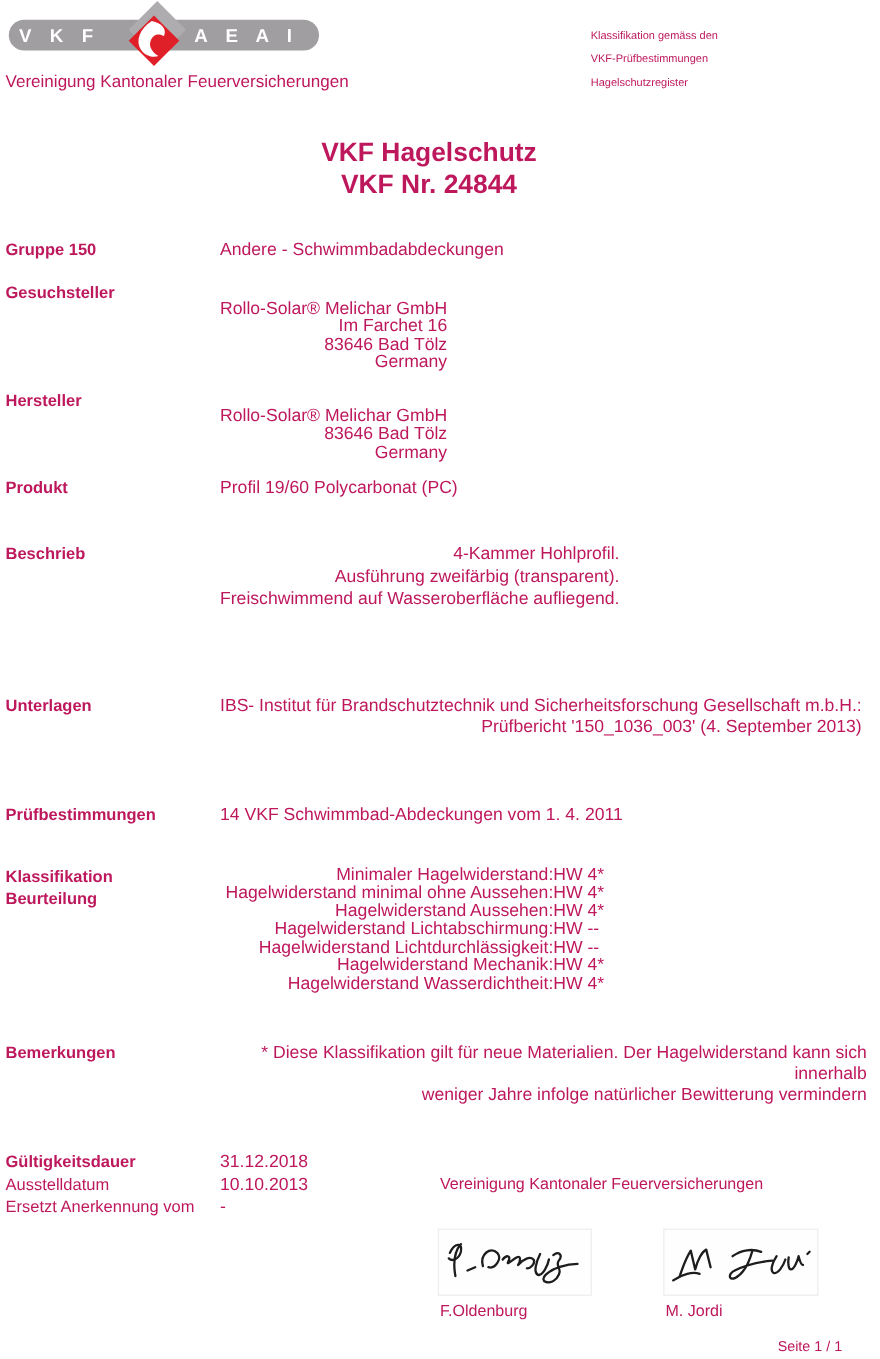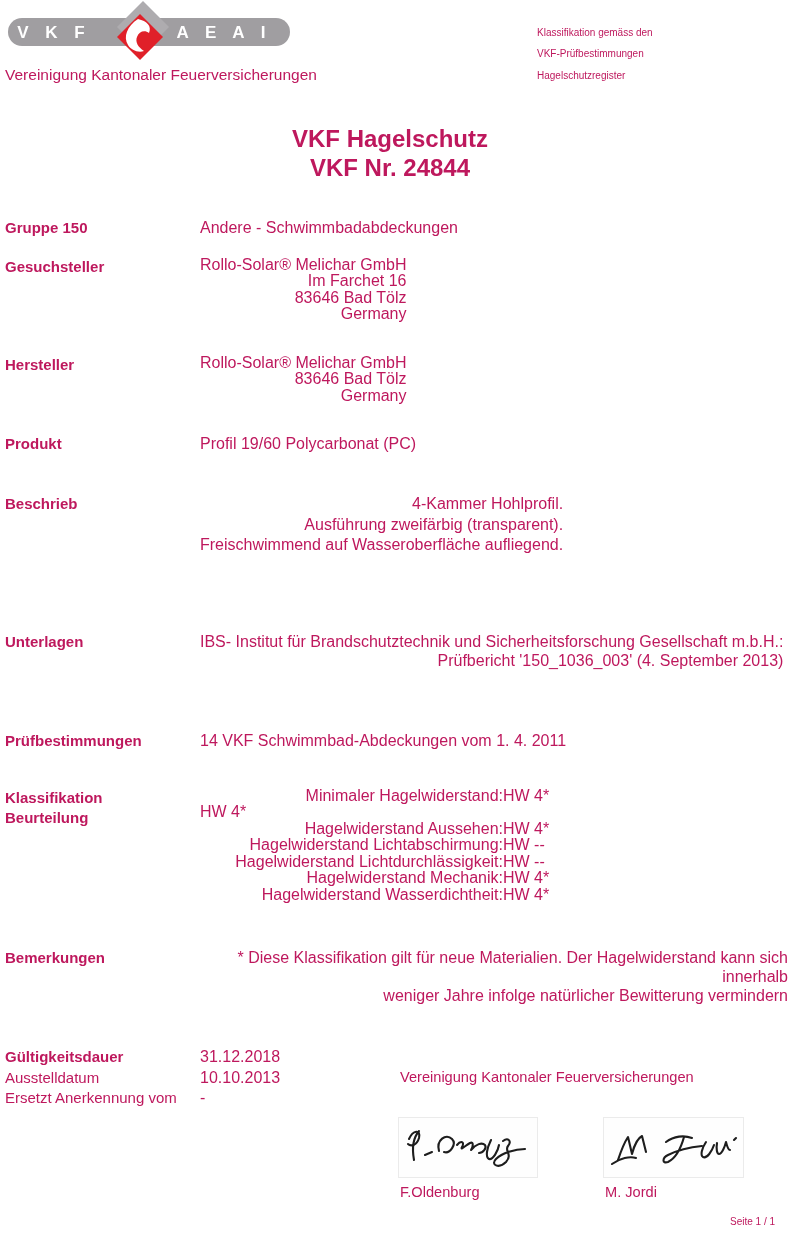--- a/index.html
+++ b/index.html
@@ -16,34 +16,34 @@
   .tagline { position:absolute; left:5px; top:66px; font-size:15.5px; }
   .top-right { position:absolute; left:537px; top:22px; font-size:10px; line-height:21.4px; }
   
   .title-block { position:absolute; left:0; top:124px; width:780px; text-align:center;
                  font-size:24px; font-weight:bold; line-height:29px; }
   
   .row { position:absolute; left:5px; display:flex; width:790px; }
   .label { width:195px; flex-shrink:0; font-weight:bold; font-size:15px; line-height:20px; }
   .label-reg { width:195px; flex-shrink:0; font-weight:normal; font-size:15px; line-height:20px; }
   .value { font-size:16px; line-height:20px;text-align:right; }
-  .lh-tight { line-height:16.3px; }
+  .lh-tight { line-height:16.3px;margin-top:16px; }
   .lh-med   { line-height:19.2px; }
   .lh-wide  { line-height:20.6px; }
   .value-wrap { max-width:588px; }
   
   .k-row { display:flex; line-height:16.45px; }
   .k-name { display:inline-block; width:303px; }
   
   .org-name { position:absolute; left:400px; top:1069px; font-size:14.6px; }
   .sig-box { position:absolute; top:1117px; width:138px; height:59px;
              border:1px solid #ebebeb; background:#fefefe; }
   .sig-box svg { display:block; }
   .sig-name { position:absolute; top:1184px; font-size:14.6px; }
-  .page-num { position:absolute; left:730px; top:1216px; font-size:10px; }
+  .page-num { position:absolute; left:707px; top:1216px; font-size:13px; }
 </style>
 </head>
 <body>
 
 <div class="page">
 
   <svg class="logo-svg" width="300" height="80" viewBox="0 0 300 80">
     <rect x="8" y="18" width="282" height="28" rx="14" fill="#a09ea1"></rect>
     <polygon points="143,1 169,27 143,53 117,27" fill="#aeacaf"></polygon>
     <polygon points="140,14 163,37 140,60 117,37" fill="#e02029"></polygon>
@@ -120,20 +120,21 @@
     <div class="label">
       <div>Klassifikation</div>
       <div>Beurteilung</div>
     </div>
     <div class="value">
       <div class="k-row">
         <span class="k-name">Minimaler Hagelwiderstand:</span>
         <span class="k-val">HW 4*</span>
       </div>
       <div class="k-row">
+        <span class="k-name">Hagelwiderstand minimal ohne Aussehen:</span>
         <span class="k-val">HW 4*</span>
       </div>
       <div class="k-row">
         <span class="k-name">Hagelwiderstand Aussehen:</span>
         <span class="k-val">HW 4*</span>
       </div>
       <div class="k-row">
         <span class="k-name">Hagelwiderstand Lichtabschirmung:</span>
         <span class="k-val">HW --</span>
       </div>

